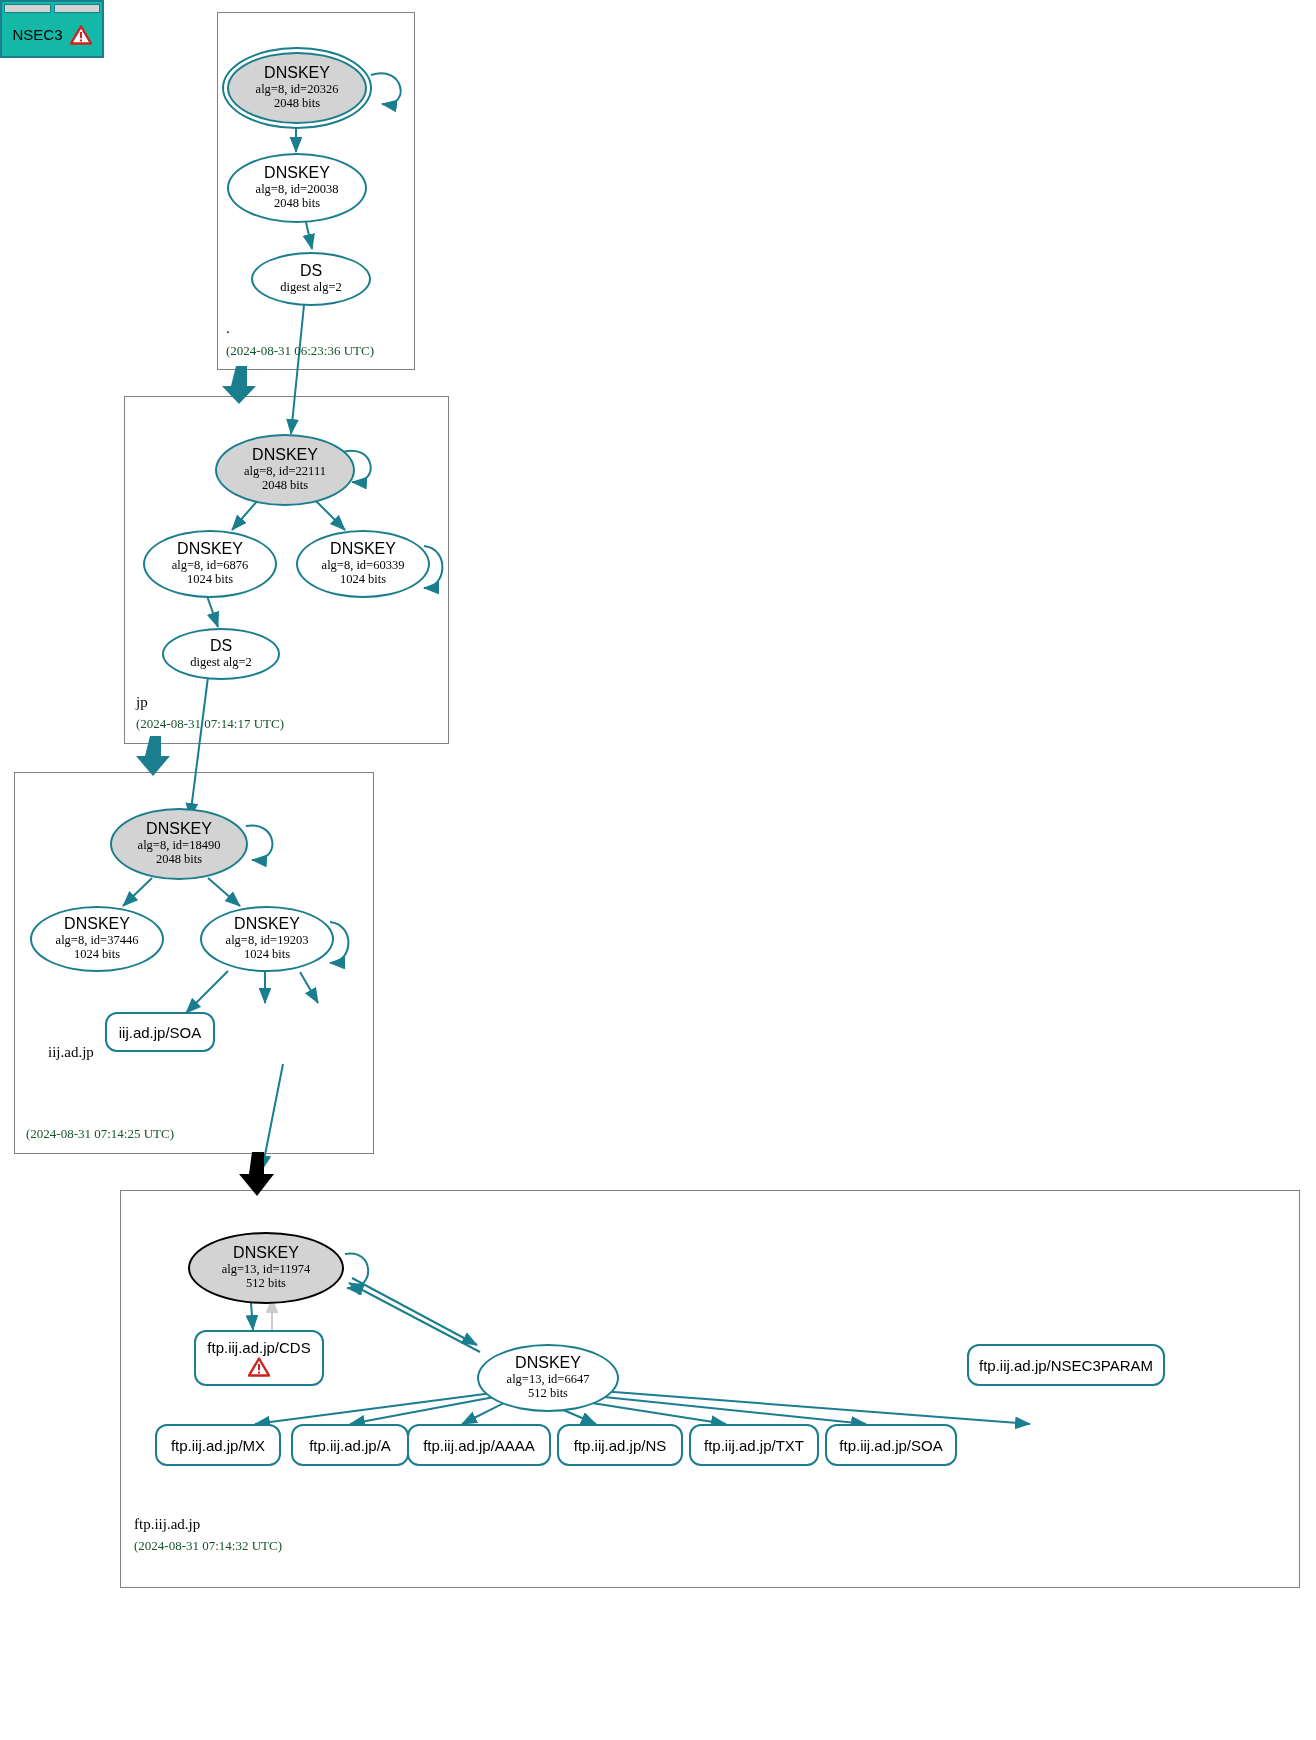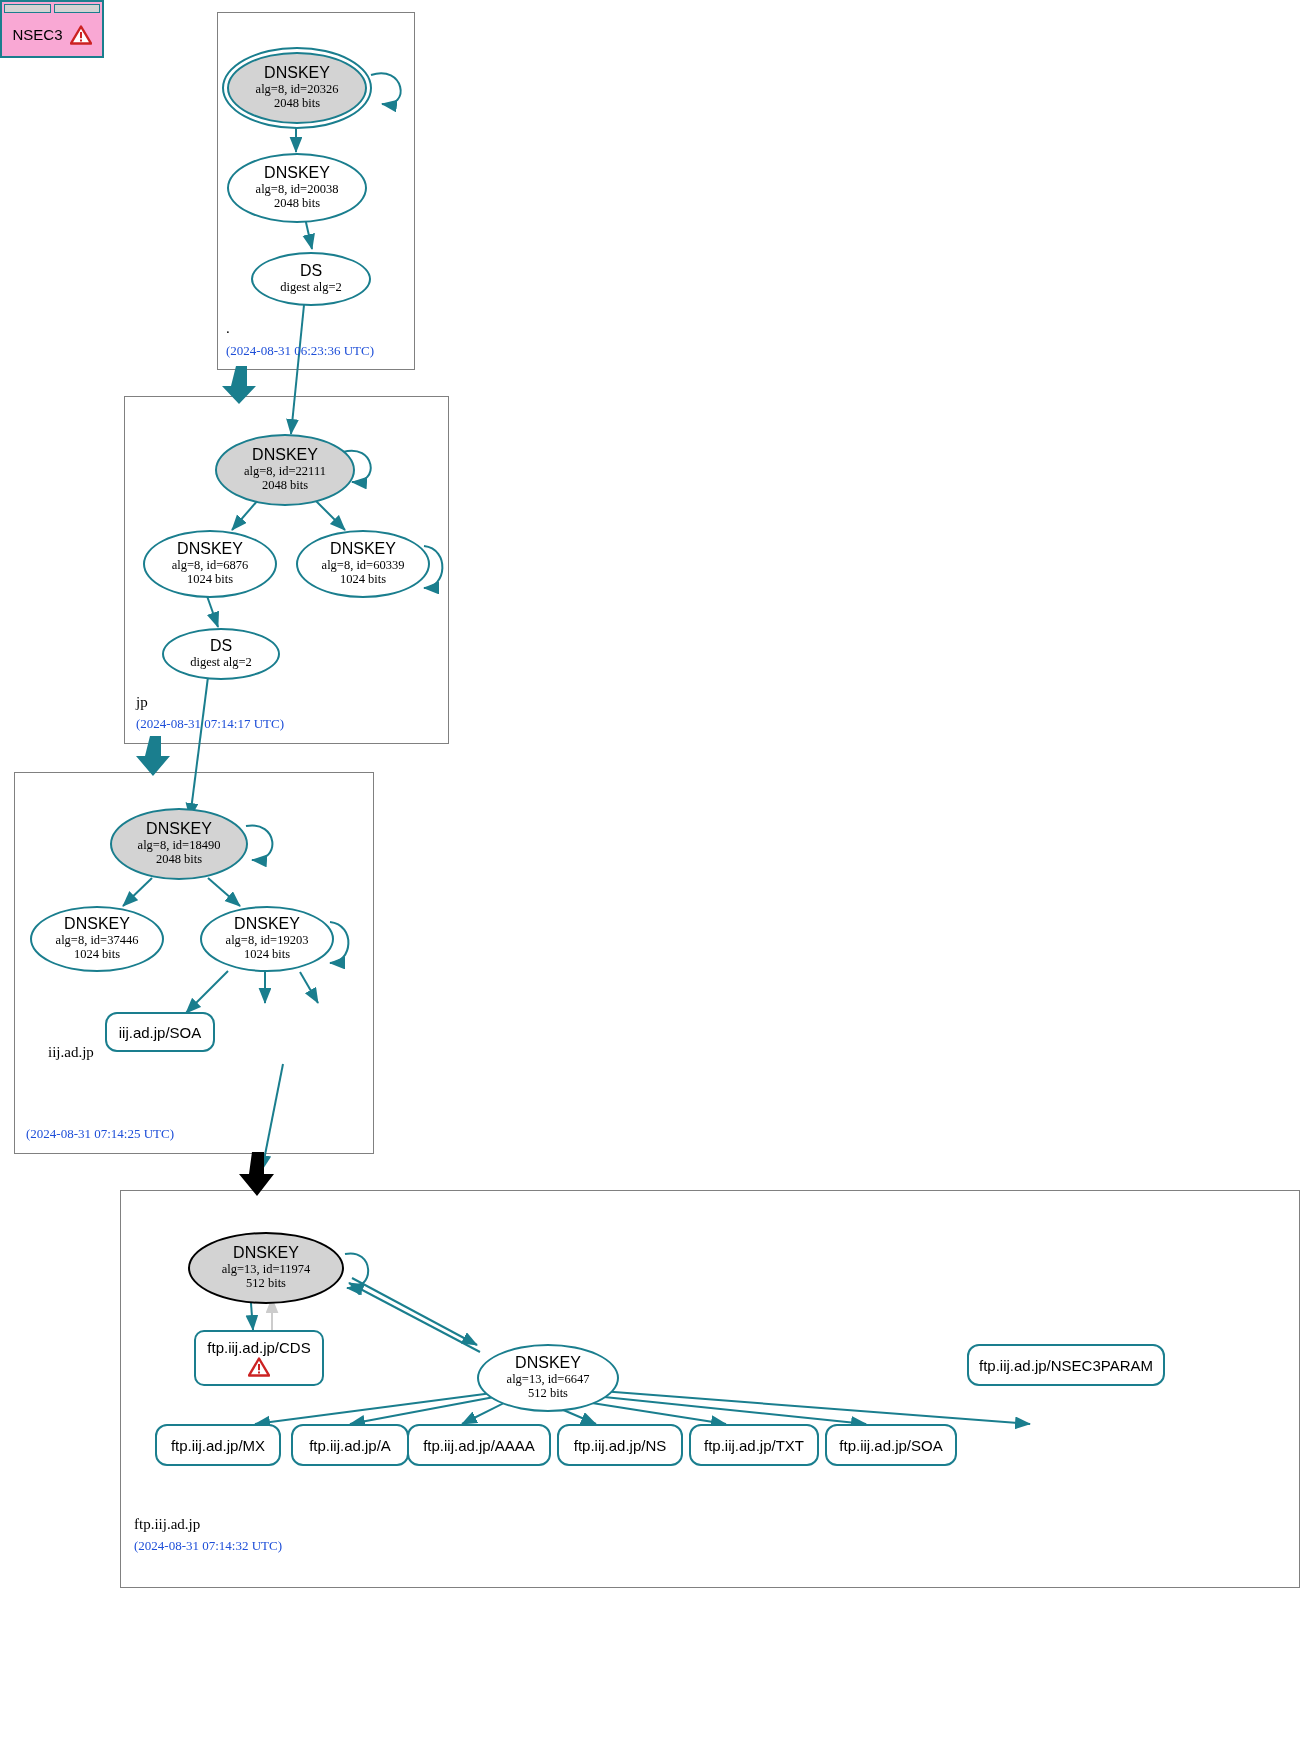--- a/index.html
+++ b/index.html
@@ -1,42 +1,42 @@
 <!DOCTYPE html>
 <html><head>
 <meta charset="utf-8">
 <style>
   html,body{margin:0;padding:0;background:#ffffff;}
   body{font-family:"Liberation Sans", sans-serif;}
   #canvas{position:relative;width:1316px;height:1740px;background:#fff;overflow:hidden;}
 
   .zone-box{position:absolute;border:1px solid #808080;background:transparent;box-sizing:border-box;}
   .zone-label{position:absolute;font-family:"Liberation Serif", serif;font-size:15px;color:#000;white-space:nowrap;}
-  .zone-time{position:absolute;font-family:"Liberation Serif", serif;font-size:13px;color:#1d4ed8;white-space:nowrap;}
+  .zone-time{position:absolute;font-family:"Liberation Serif", serif;font-size:13px;color:#14532d;white-space:nowrap;}
 
   svg.edges{position:absolute;left:0;top:0;width:1316px;height:1740px;pointer-events:none;}
 
   
   .node{position:absolute;box-sizing:border-box;display:flex;flex-direction:column;
         align-items:center;justify-content:center;text-align:left;}
 
   .ellipse{border-radius:50%;border:2px solid #1a7e8e;background:#ffffff;}
   .ellipse.filled{background:#d3d3d3;}
   .ellipse.black{border-color:#000000;background:#d3d3d3;}
   .anchor-outer{position:absolute;border:2px solid #1a7e8e;border-radius:50%;background:#ffffff;box-sizing:border-box;}
 
   .n-title{font-family:"Liberation Sans", sans-serif;font-size:16px;color:#000;line-height:1.05;}
   .n-sub{font-family:"Liberation Serif", serif;font-size:12.5px;color:#000;line-height:1.18;}
 
   .rrset{border:2px solid #1a7e8e;border-radius:12px;background:#ffffff;
          font-family:"Liberation Sans", sans-serif;font-size:15px;color:#000;
          display:flex;align-items:center;justify-content:center;}
-  .rrset.warn{flex-direction:column;gap:1px;border-radius:10px;}
-
-  .nsec3{border:2px solid #1a7e8e;background:#f9a8d4;box-sizing:border-box;padding:0;
+  .rrset.warn{flex-direction:column;gap:1px;}
+
+  .nsec3{border:2px solid #1a7e8e;background:#14b8a6;box-sizing:border-box;padding:0;
          display:flex;flex-direction:column;}
   .nsec3 .hdr{display:flex;height:11px;gap:3px;padding:2px 2px 0 2px;box-sizing:border-box;}
   .nsec3 .hdr i{flex:1;background:#d3d3d3;border:1px solid #1a7e8e;display:block;}
   .nsec3 .body{flex:1;display:flex;align-items:center;justify-content:center;gap:7px;
                font-family:"Liberation Sans", sans-serif;font-size:15px;color:#000;}
 
   .warn-icon{display:inline-block;width:22px;height:20px;position:relative;}
   .warn-icon svg{display:block;}
 </style>
 </head>

